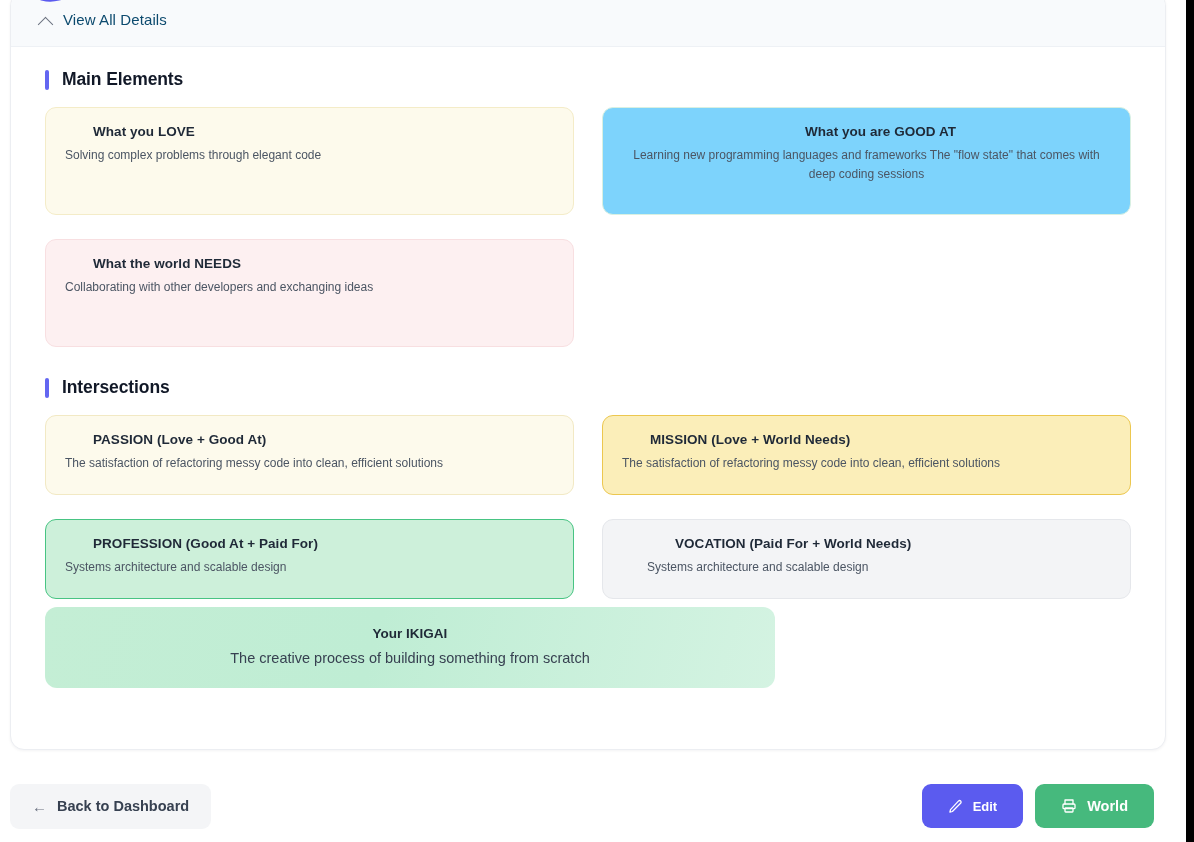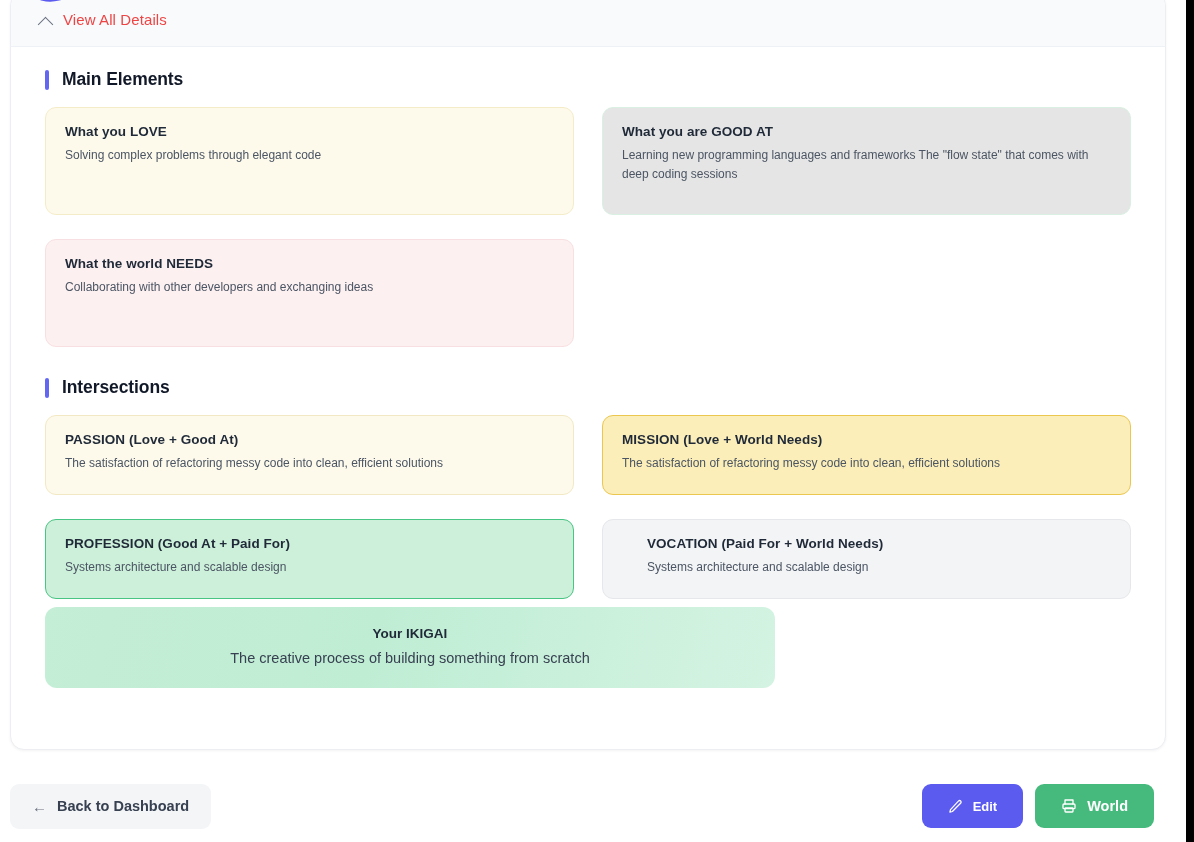--- a/index.html
+++ b/index.html
@@ -84,21 +84,21 @@
     content: "";
     position: absolute;
     left: 1px; top: 5px;
     width: 10px; height: 10px;
     border-left: 1.6px solid #6b7280;
     border-top: 1.6px solid #6b7280;
     transform: rotate(45deg);
   }
   .details-bar-label {
     font-size: 15px;
-    color: #ef4444;
+    color: #0c4a6e;
     letter-spacing: .1px;
   }
 
   
   .content { padding: 22px 34px 0 34px; }
 
   .section-title {
     display: flex;
     align-items: center;
     gap: 13px;
@@ -129,32 +129,33 @@
     border: 1px solid transparent;
     position: relative;
     overflow: hidden;
   }
   .tile .t-head {
     font-size: 13.5px;
     font-weight: 700;
     color: #1f2937;
     margin-bottom: 7px;
     letter-spacing: .05px;
+    margin-left: 28px;
   }
   .tile .t-body {
     font-size: 12px;
     line-height: 1.56;
     color: #4b5563;
   }
 
   
   .main-grid .tile { min-height: 108px; }
 
   .tile.love     { background: #fdfaec; border-color: #f4ecc8; }
-  .tile.goodat   { background: #e5e5e5; border-color: #d9f0e2; }
+  .tile.goodat   { background: #7dd3fc; border-color: #d9f0e2; text-align: center; }
   .tile.paidfor  { background: #eef4fc; border-color: #dbe8f8; }
   .tile.needs    { background: #fdf0f1; border-color: #f8dfe1; }
 
   
   .inter-grid .tile { min-height: 80px; }
   .tile.passion    { background: #fdfaec; border-color: #f2e9c4; }
   .tile.mission    { background: #fbeeb9; border-color: #ecc74f; }
   .tile.profession { background: #cdf0da; border-color: #48c483; }
   .tile.vocation   { background: #f3f4f6; border-color: #e5e7eb; padding-left: 44px; }
 

